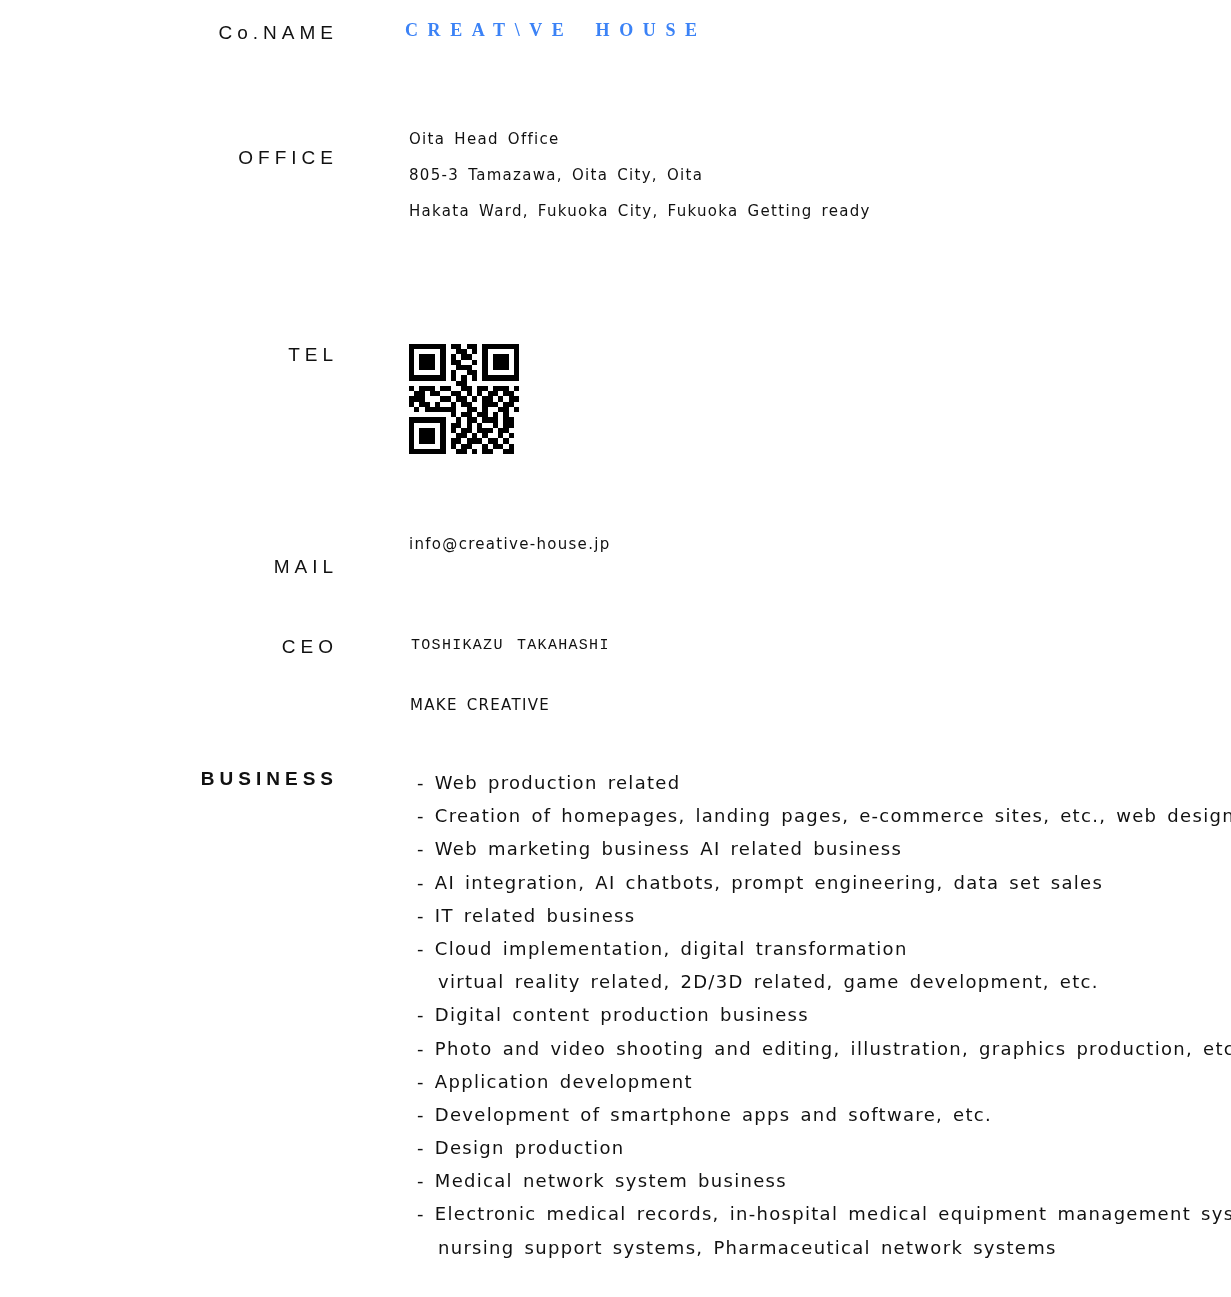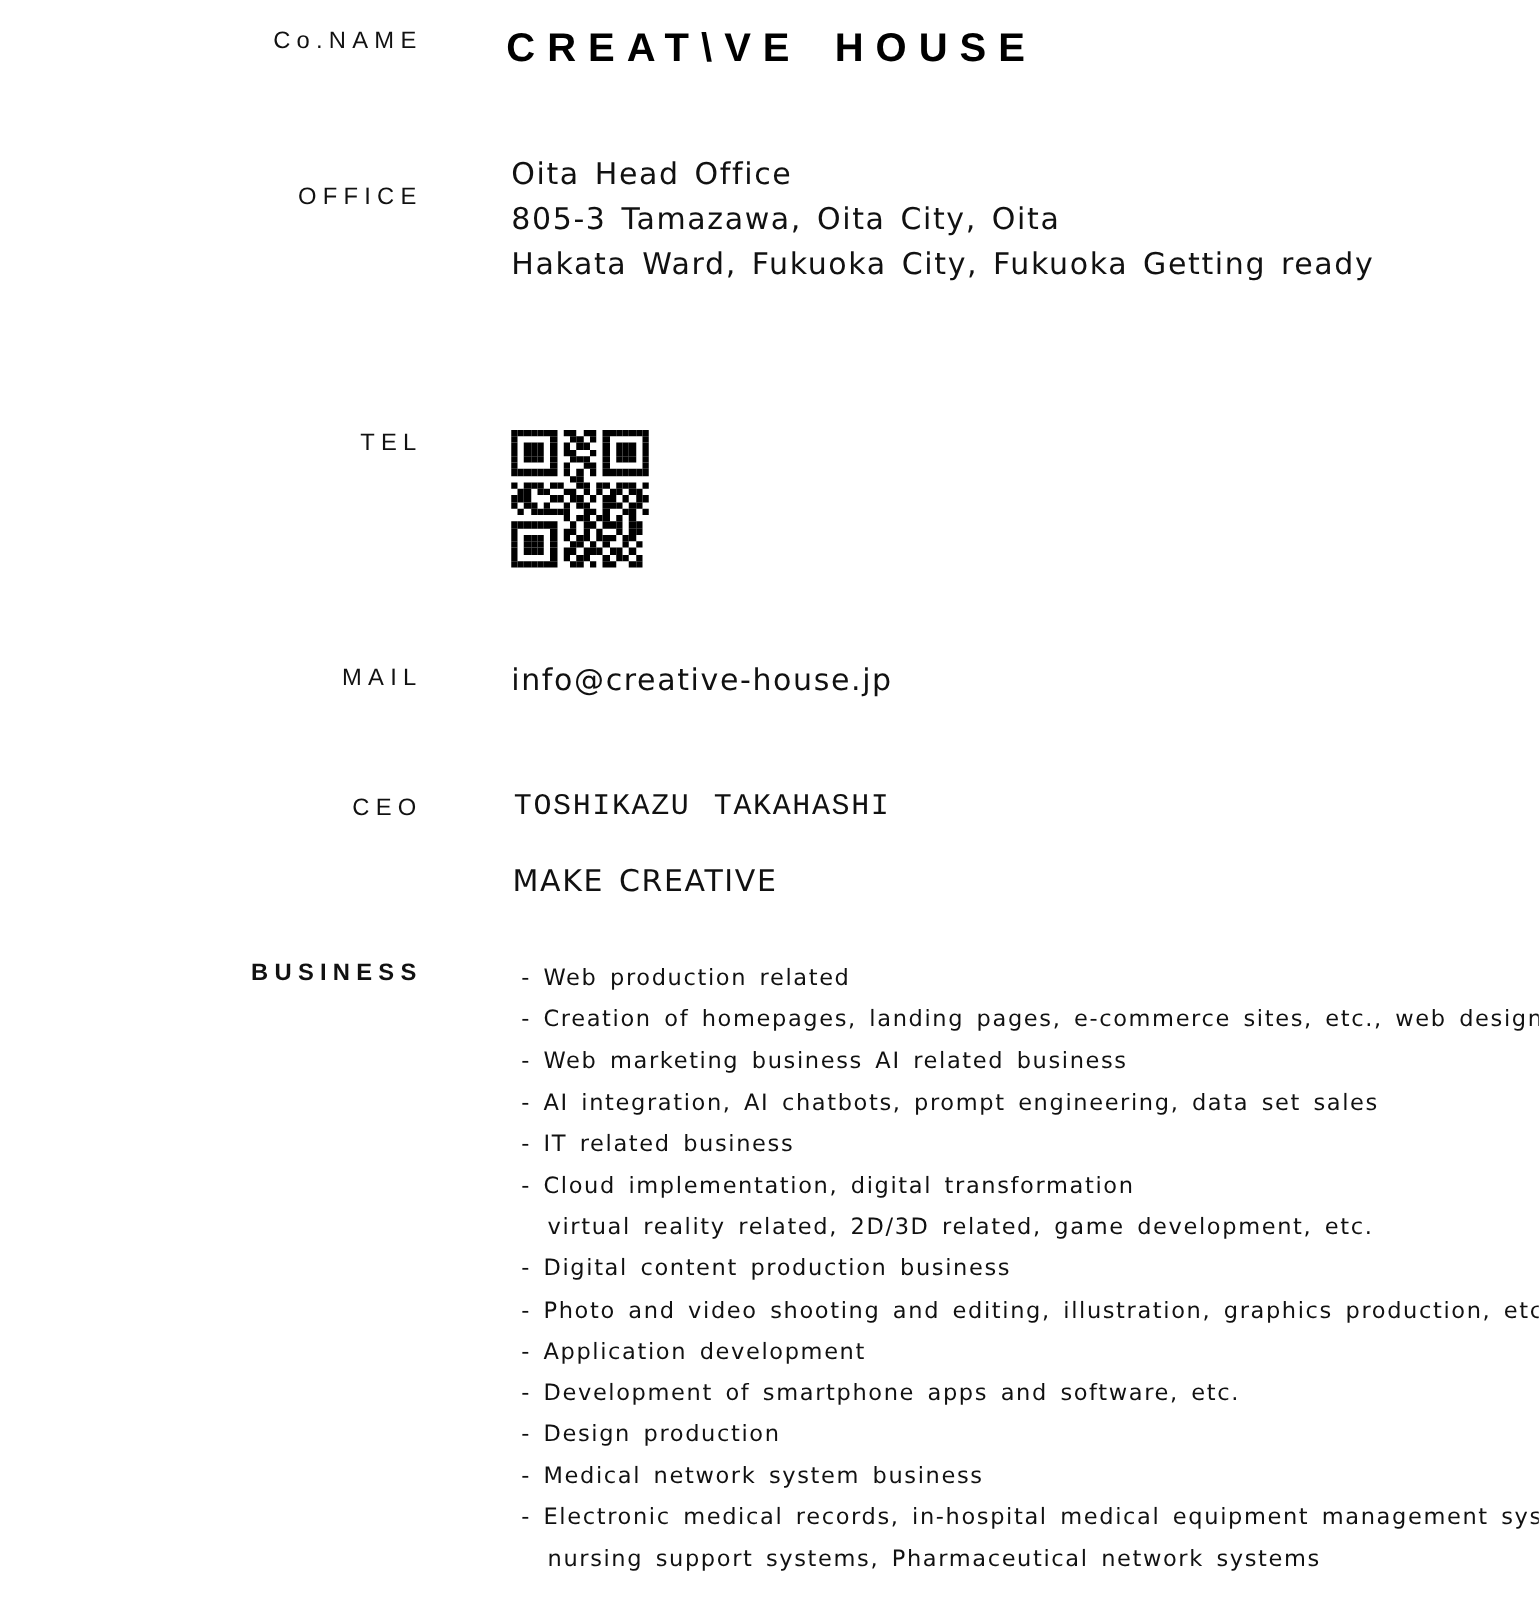--- a/index.html
+++ b/index.html
@@ -13,36 +13,36 @@
       font-size: 19px;
       letter-spacing: 5px;
       color: #111;
       text-align: center;
       white-space: nowrap;
     }
     .value {
       position: absolute;
       left: 409px;
       font-family: "DejaVu Sans", sans-serif;
-      font-size: 24px;
+      font-size: 15px;
       letter-spacing: 1.3px;
       word-spacing: 3px;
       color: #111;
       white-space: nowrap;
     }
     .brand {
       position: absolute;
       left: 405px;
       top: 20px;
-      font-family: Liberation Sans, sans-serif;
+      font-family: Liberation Serif, serif;
       font-weight: bold;
-      font-size: 32px;
+      font-size: 18px;
       letter-spacing: 9.6px;
       word-spacing: 8px;
-      color: #000000;
+      color: #3b82f6;
       white-space: nowrap;
     }
     .line { display: block; line-height: 36px; height: 36px; }
     .biz-list { position: absolute; left: 417px; top: 766px; }
     .biz-item {
       display: block;
       font-family: "DejaVu Sans", sans-serif;
       font-size: 18px;
       letter-spacing: 1.3px;
       word-spacing: 3px;
@@ -517,21 +517,21 @@
     <span></span>
     <span class="on"></span>
     <span class="on"></span>
     <span></span>
     <span></span>
     <span class="on"></span>
     <span class="on"></span>
     <span></span>
   </div>
 
-<div class="label" style="top:532px;">MAIL</div>
+<div class="label" style="top:556px;">MAIL</div>
 <div class="value" style="top:526px;text-align:center;">
   <span class="line">info@creative-house.jp</span>
 </div>
 
 <div class="label" style="top:636px;">CEO</div>
 <div class="value" style="top:628px; left:411px;font-family:Liberation Mono, monospace;">
   <span class="line">TOSHIKAZU TAKAHASHI</span>
 </div>
 
 <div class="label" style="top:768px;font-weight:bold;">BUSINESS</div>

